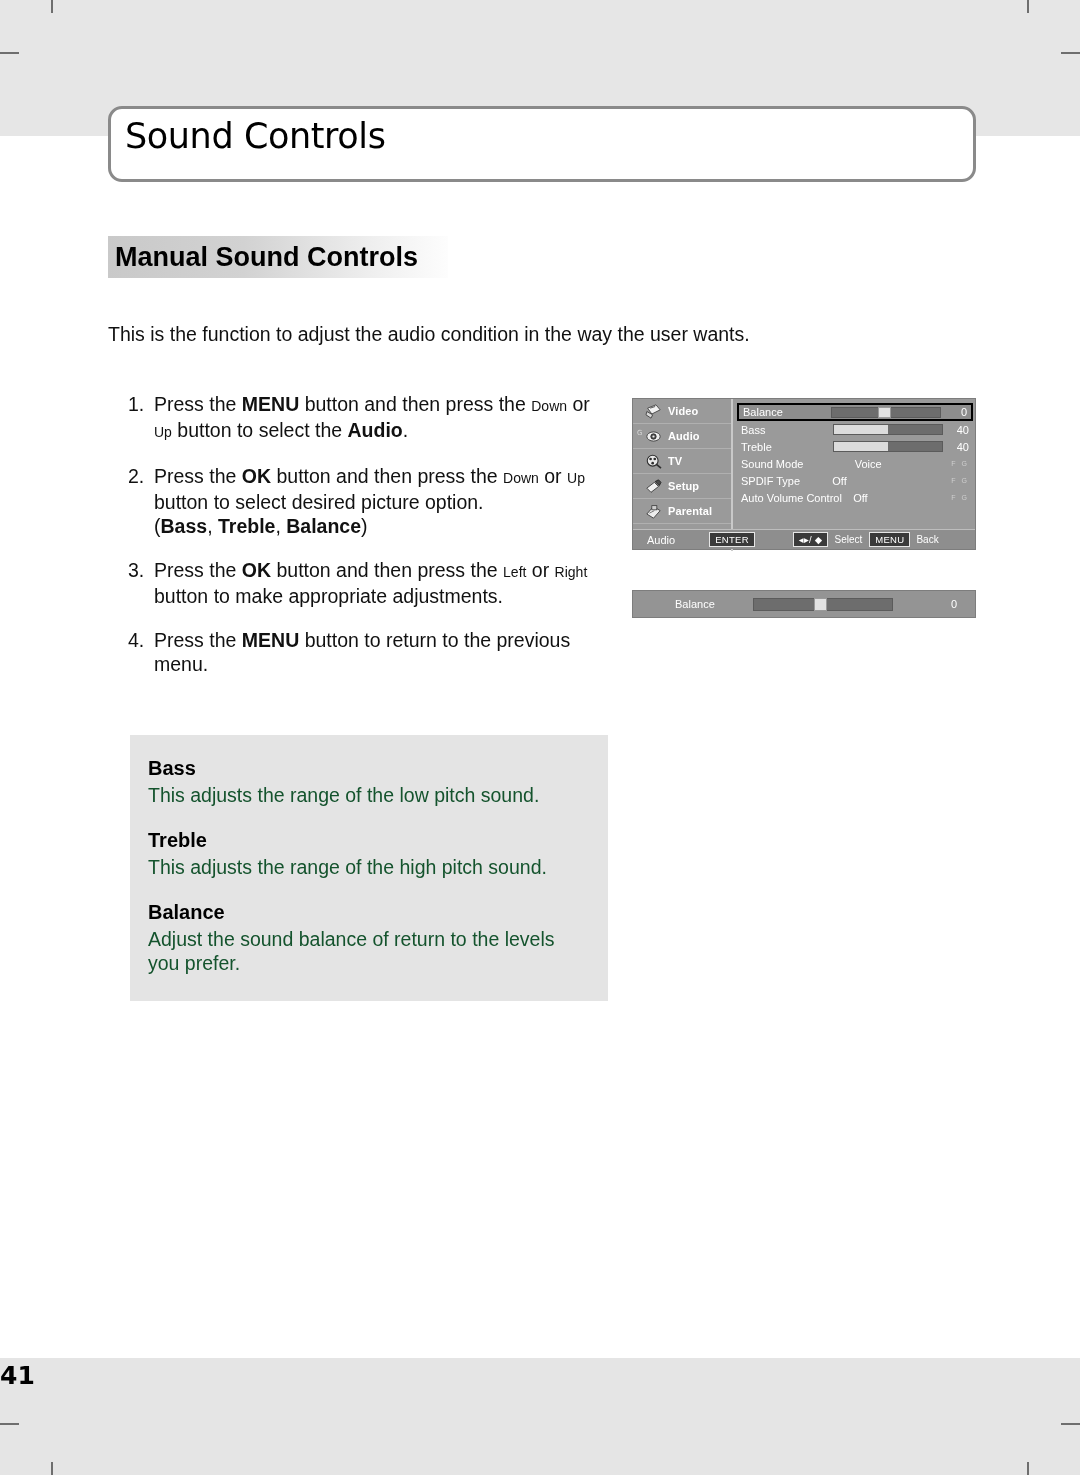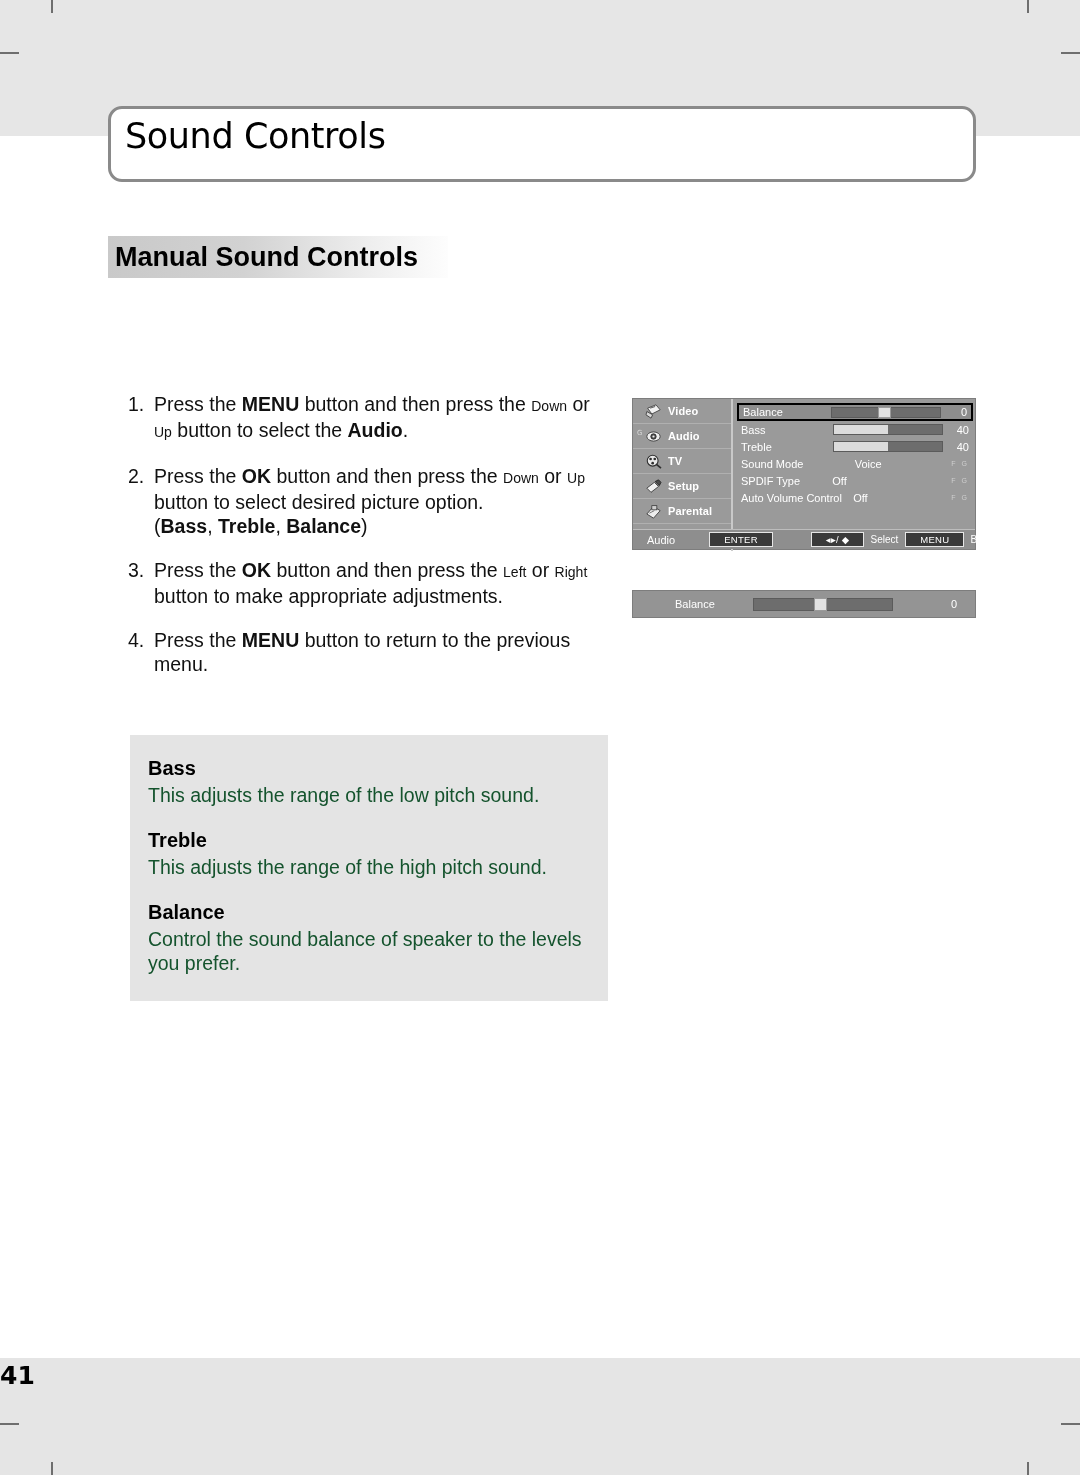--- a/index.html
+++ b/index.html
@@ -248,21 +248,21 @@
   }
   #osd-footer .foot-title {
     font-size: 11px;
     color: #ffffff;
     padding-left: 14px;
   }
   .key-chip {
     background: #3a3a3a;
     color: #ffffff;
     font-size: 9.5px;
-    padding: 1px 14px;
+    padding: 1px 5px;
     border: 1px solid #e6e6e6;
     letter-spacing: 0.3px;
     line-height: 11px;
   }
   #osd-footer .foot-text {
     font-size: 10px;
     color: #ffffff;
   }
 
   
@@ -346,20 +346,21 @@
   <div class="crop crop-h cm-rb"></div>
 
   <div id="chapter-box">
     <div id="chapter-title">Sound Controls</div>
   </div>
 
   <div id="section-heading">
     <span id="section-heading-text">Manual Sound Controls</span>
   </div>
 
+  <p id="intro">This is the function to adjust the audio condition in the way the user wants.</p>
 
   <div id="steps">
       <div class="step"><span class="num">1.</span><span>Press the </span><b>MENU</b><span> button and then press the </span><span class="small-key">Down</span><span> or </span><span class="small-key">Up</span><span> button to select the </span><b>Audio</b><span>.</span></div>
       <div class="step"><span class="num">2.</span><span>Press the </span><b>OK</b><span> button and then press the </span><span class="small-key">Down</span><span> or </span><span class="small-key">Up</span><span> button to select desired picture option.</span><br><span>(</span><b>Bass</b><span>, </span><b>Treble</b><span>, </span><b>Balance</b><span>)</span></div>
       <div class="step"><span class="num">3.</span><span>Press the </span><b>OK</b><span> button and then press the </span><span class="small-key">Left</span><span> or </span><span class="small-key">Right</span><span> button to make appropriate adjustments.</span></div>
       <div class="step"><span class="num">4.</span><span>Press the </span><b>MENU</b><span> button to return to the previous menu.</span></div>
     </div>
 
   <div id="osd">
     <div id="osd-sidebar">
@@ -475,19 +476,19 @@
       <div class="def-block">
         <p class="def-term">Bass</p>
         <p class="def-desc">This adjusts the range of the low pitch sound.</p>
       </div>
       <div class="def-block">
         <p class="def-term">Treble</p>
         <p class="def-desc">This adjusts the range of the high pitch sound.</p>
       </div>
       <div class="def-block">
         <p class="def-term">Balance</p>
-        <p class="def-desc">Control the sound balance of speaker to the levels you prefer.</p>
+        <p class="def-desc">Adjust the sound balance of return to the levels you prefer.</p>
       </div>
     </div>
 
   <div id="page-number">41</div>
 
 </div>
 
 </body></html>

